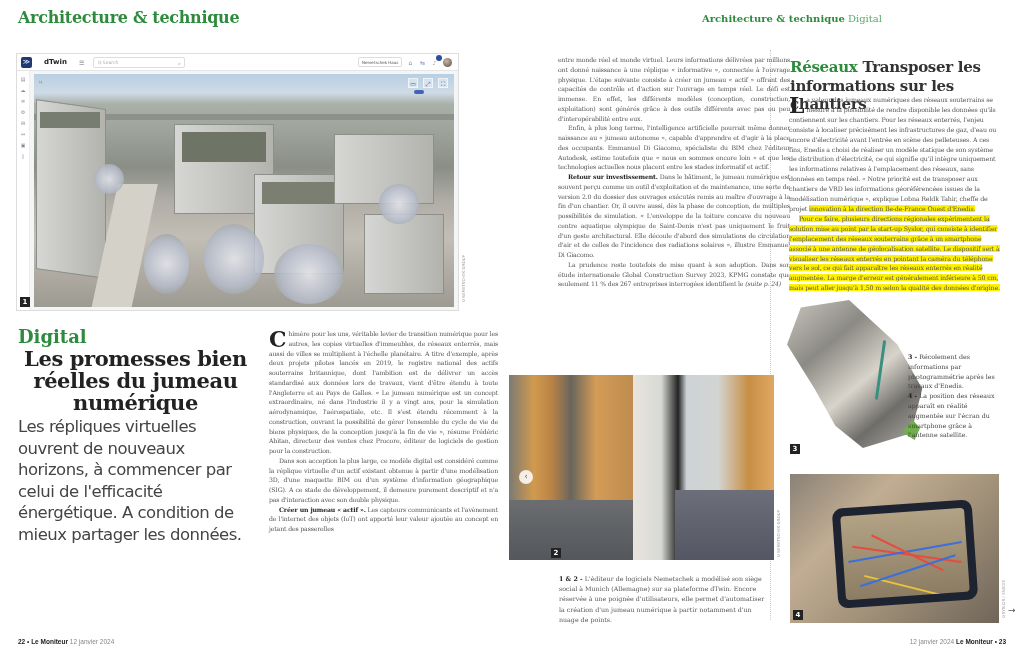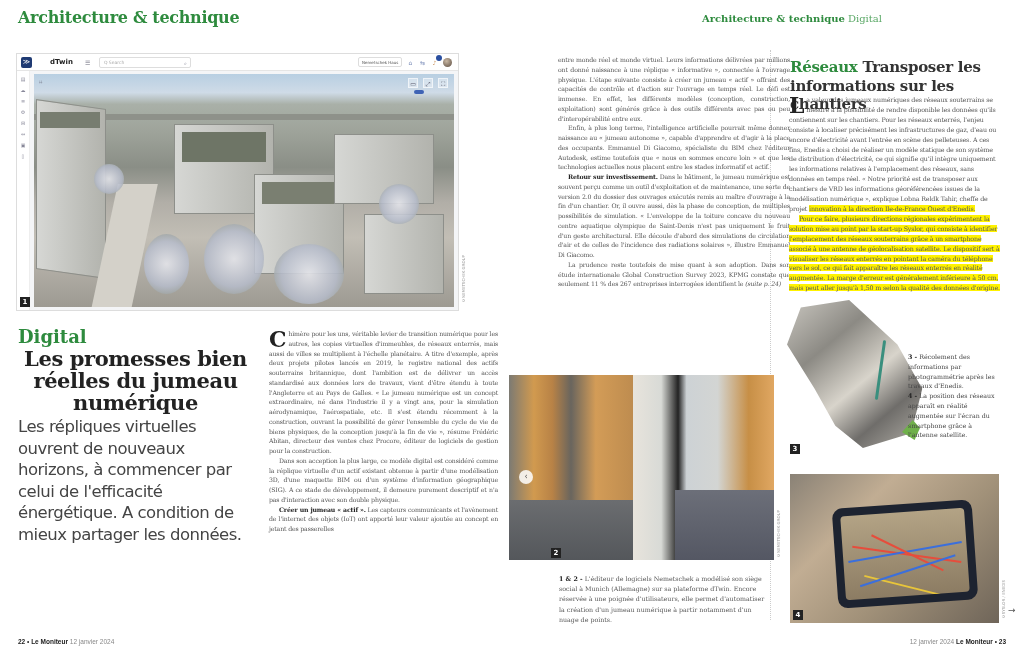--- a/index.html
+++ b/index.html
@@ -9,21 +9,21 @@
 
   .page-header-left { left: 18px; top: 8px; font-family: "DejaVu Serif", serif; font-weight: bold; font-size: 16px; color: #2e8b3e; letter-spacing: -0.3px; }
   .page-header-right { left: 702px; top: 13px; font-family: "DejaVu Serif", serif; font-size: 10px; }
   .page-header-right b { color: #2e8b3e; }
   .page-header-right span.sub { color: #5aa866; font-weight: normal; }
 
   
   .app { left: 16px; top: 53px; width: 443px; height: 258px; border: 1px solid #ddd; background: #f4f5f7; overflow: hidden; }
   .app-top { position: absolute; left: 0; top: 0; right: 0; height: 17px; background: #fff; border-bottom: 1px solid #e5e5e5; display: flex; align-items: center; }
   .logo-box { width: 11px; height: 11px; background: #1f3a73; border-radius: 2px; margin-left: 4px; color: #fff; font-size: 7px; line-height: 11px; text-align: center; font-family: "DejaVu Sans", sans-serif; }
-  .logo-text { font-family: "DejaVu Sans", sans-serif; font-size: 7px; margin-left: 10px; color: #222; font-weight: bold; padding-left: 8px; }
+  .logo-text { font-family: "DejaVu Sans", sans-serif; font-size: 7px; margin-left: 4px; color: #222; font-weight: bold; padding-left: 8px; }
   .hamb { margin-left: 12px; width: 8px; height: 7px; font-size: 6px; color: #667; font-family: "DejaVu Sans", sans-serif; line-height: 7px; }
   .search { margin-left: 6px; width: 92px; height: 11px; border: 1px solid #ddd; border-radius: 2px; font-family: "DejaVu Sans", sans-serif; font-size: 4.5px; color: #aaa; padding-left: 4px; line-height: 10px; position: relative; }
   .search .sicon { position: absolute; right: 3px; top: 0; color: #889; font-size: 5px; }
   .proj-select { margin-left: auto; width: 44px; height: 10px; border: 1px solid #ddd; border-radius: 2px; font-family: "DejaVu Sans", sans-serif; font-size: 4px; color: #555; line-height: 9px; padding-left: 3px; }
   .tb-icon { width: 7px; height: 7px; margin-left: 5px; font-size: 6px; color: #7a8cb8; font-family: "DejaVu Sans", sans-serif; line-height: 7px; text-align: center; }
   .bell { color: #c96; position: relative; }
   .bell .badge { position: absolute; top: -4px; right: -4px; width: 6px; height: 6px; background: #2a4fa0; border-radius: 50%; }
   .avatar { width: 9px; height: 9px; border-radius: 50%; background: radial-gradient(circle at 40% 35%, #c9b8a4, #5a4a3e); margin: 0 6px 0 5px; }
   .app-side { position: absolute; left: 0; top: 17px; bottom: 0; width: 13px; background: #fff; border-right: 1px solid #eee; }
   .app-side div { width: 5px; height: 5px; margin: 6px auto 0; font-size: 5px; color: #889; font-family: "DejaVu Sans", sans-serif; line-height: 5px; text-align: center; }

